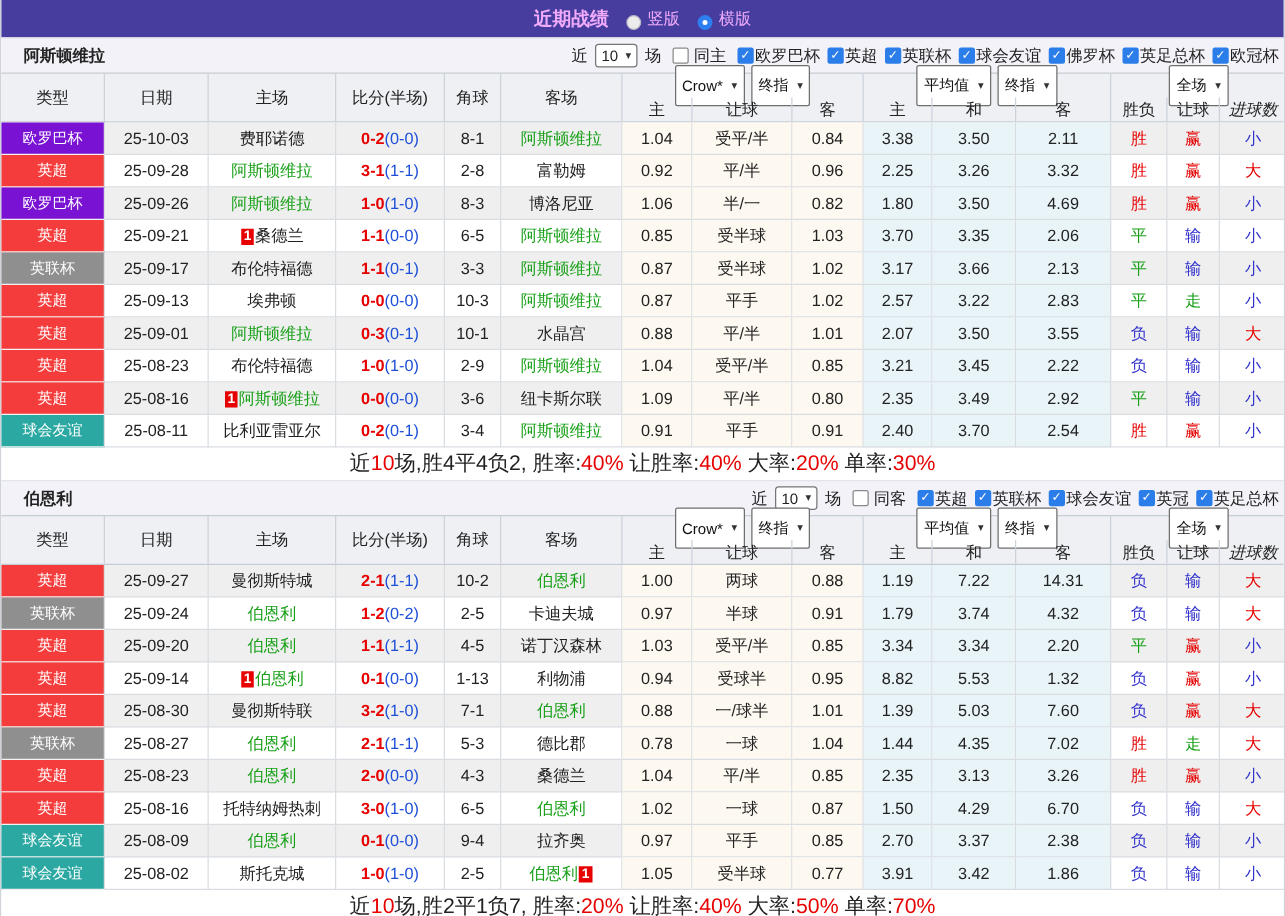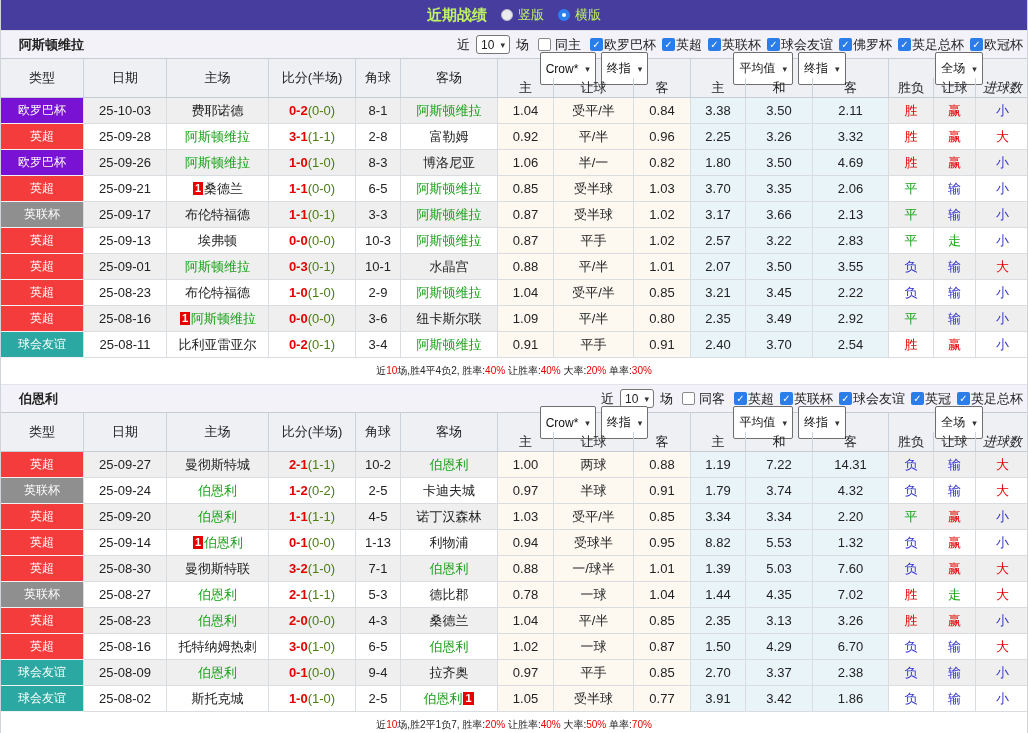--- a/index.html
+++ b/index.html
@@ -8,23 +8,23 @@
     --hborder:#c6ccd4;
     --red:#e60000;
     --green:#18a018;
     --blue:#3232cd;
   }
   *{margin:0;padding:0;box-sizing:border-box;}
   body{font-family:"Liberation Sans","DejaVu Sans",sans-serif;background:#fff;width:1028px;}
   .page{width:1028px;height:733px;overflow:hidden;border-left:1px solid #cfd4da;border-right:1px solid #cfd4da;}
 
   
-  .topbar{height:30px;background:#473d9e;display:flex;align-items:center;justify-content:center;gap:14px;color:#bef264;}
+  .topbar{height:30px;background:#473d9e;display:flex;align-items:center;justify-content:center;gap:14px;color:#f0abfc;}
   .topbar .title{font-size:15px;font-weight:bold;}
-  .radio-group{display:flex;align-items:center;gap:5px;font-size:13px;cursor:pointer;}
+  .radio-group{display:flex;align-items:flex-end;gap:5px;font-size:13px;cursor:pointer;}
   .radio{width:12px;height:12px;border-radius:50%;display:inline-block;}
   .radio-off{background:#ececec;border:1px solid #b9b9c9;}
   .radio-on{background:#fff;border:4px solid #2d7ff0;}
 
   
   .filterbar{height:28px;background:#f2f2f8;display:flex;align-items:center;font-size:13px;color:#222;padding:0 4px 0 18px;border-top:1px solid #e3e3ee;}
   .filterbar .team{font-weight:bold;font-size:13px;}
   .filters{margin-left:auto;display:flex;align-items:center;gap:3px;}
   .msel{display:inline-flex;align-items:center;gap:6px;background:#fff;border:1px solid #767676;border-radius:3px;height:19px;padding:0 4px;font-size:12px;margin:0 3px;cursor:pointer;}
   .arrow{font-size:9px;color:#333;}
@@ -51,28 +51,28 @@
   .c-type{color:#fff;font-size:12px;border-bottom:1px solid #f2f2f2;}
   .type-europa{background:#7a12d4;}
   .type-epl{background:#f43c3c;}
   .type-cup{background:#8f8f8f;}
   .type-friendly{background:#2ba8a1;}
   .c-cream{background:#fdf9f1;}
   .c-blue{background:#e9f4f9;}
   .tg-true{color:var(--green);}
   .team-cell{cursor:pointer;}
   .score-main{color:var(--red);font-weight:bold;}
-  .score-half{color:#4d7c0f;}
+  .score-half{color:#1d4ed8;}
   .badge{display:inline-block;background:var(--red);color:#fff;font-size:11px;font-weight:bold;line-height:13px;height:13px;min-width:8px;padding:0 2px;margin:0 1px;vertical-align:1px;}
   .cr-r{color:var(--red);}
   .cr-g{color:var(--green);}
   .cr-b{color:var(--blue);}
 
   
-  .summary{height:26px;line-height:25px;text-align:center;font-size:10px;background:#fff;color:#222;}
+  .summary{height:26px;line-height:25px;text-align:center;font-size:17px;background:#fff;color:#222;}
   .sum-k{color:#222;}
   .sum-r{color:var(--red);}
 </style>
 </head>
 <body>
 
 <div class="page">
 
   <div class="topbar">
     <span class="title">近期战绩</span>

